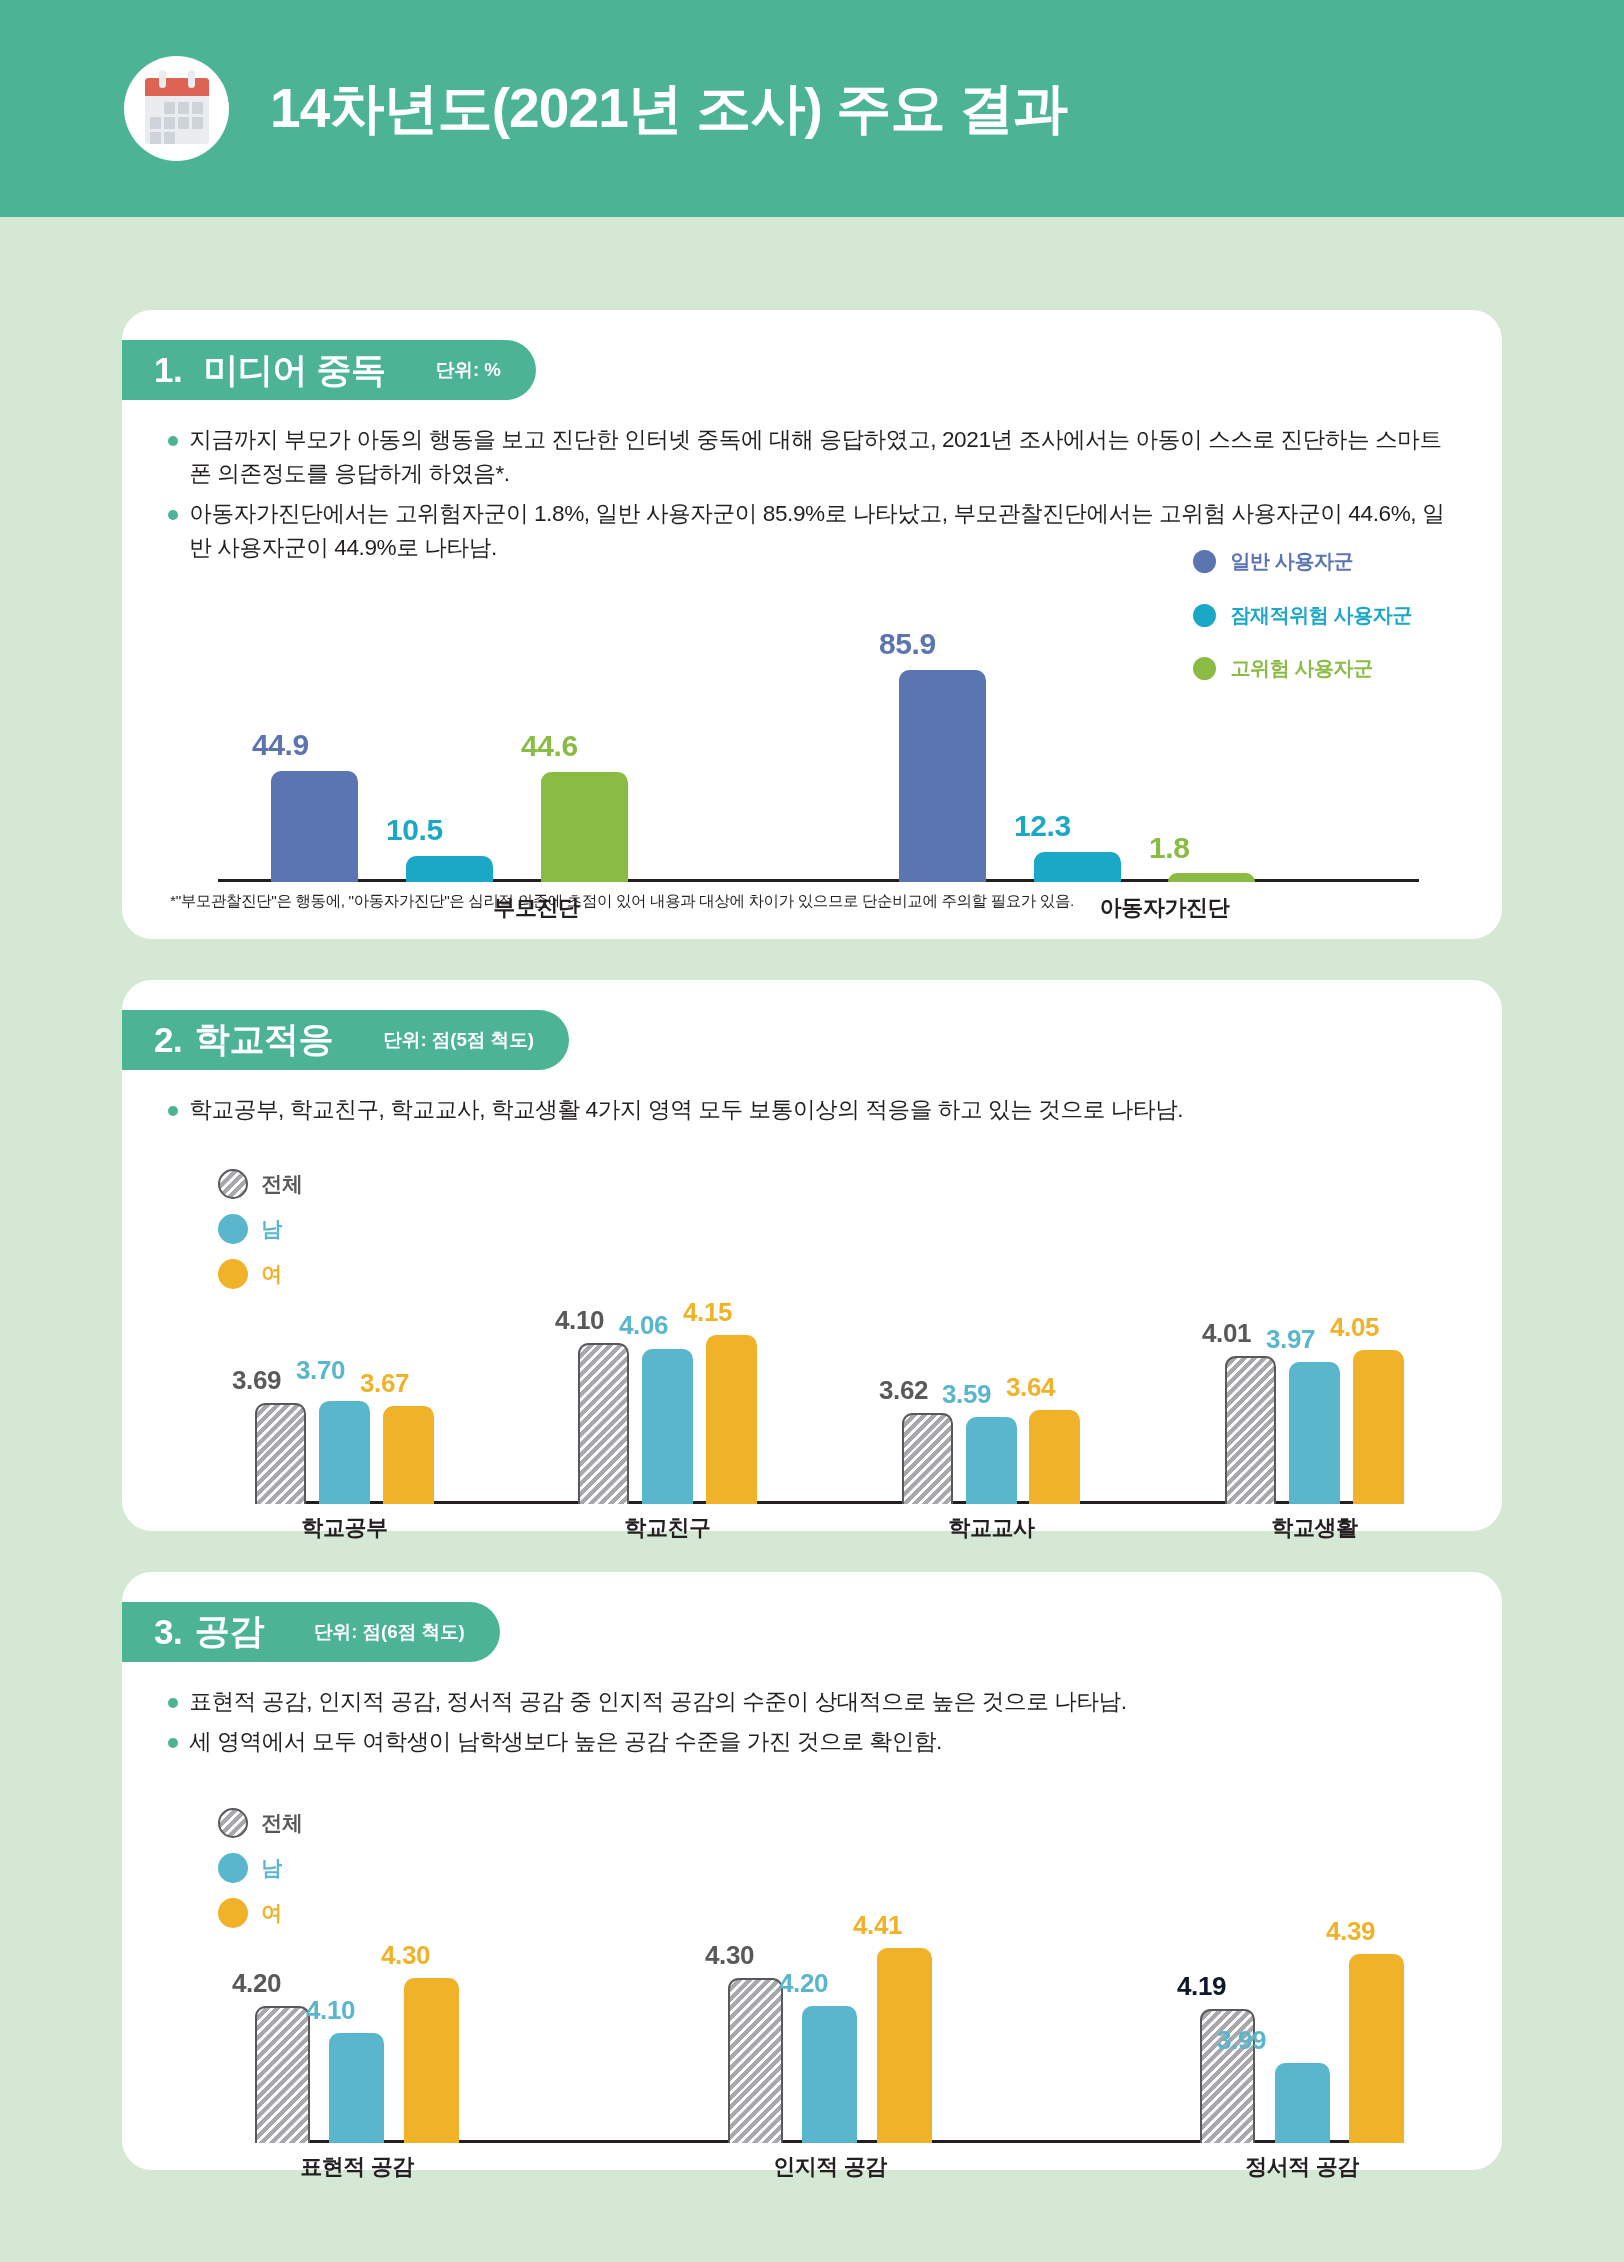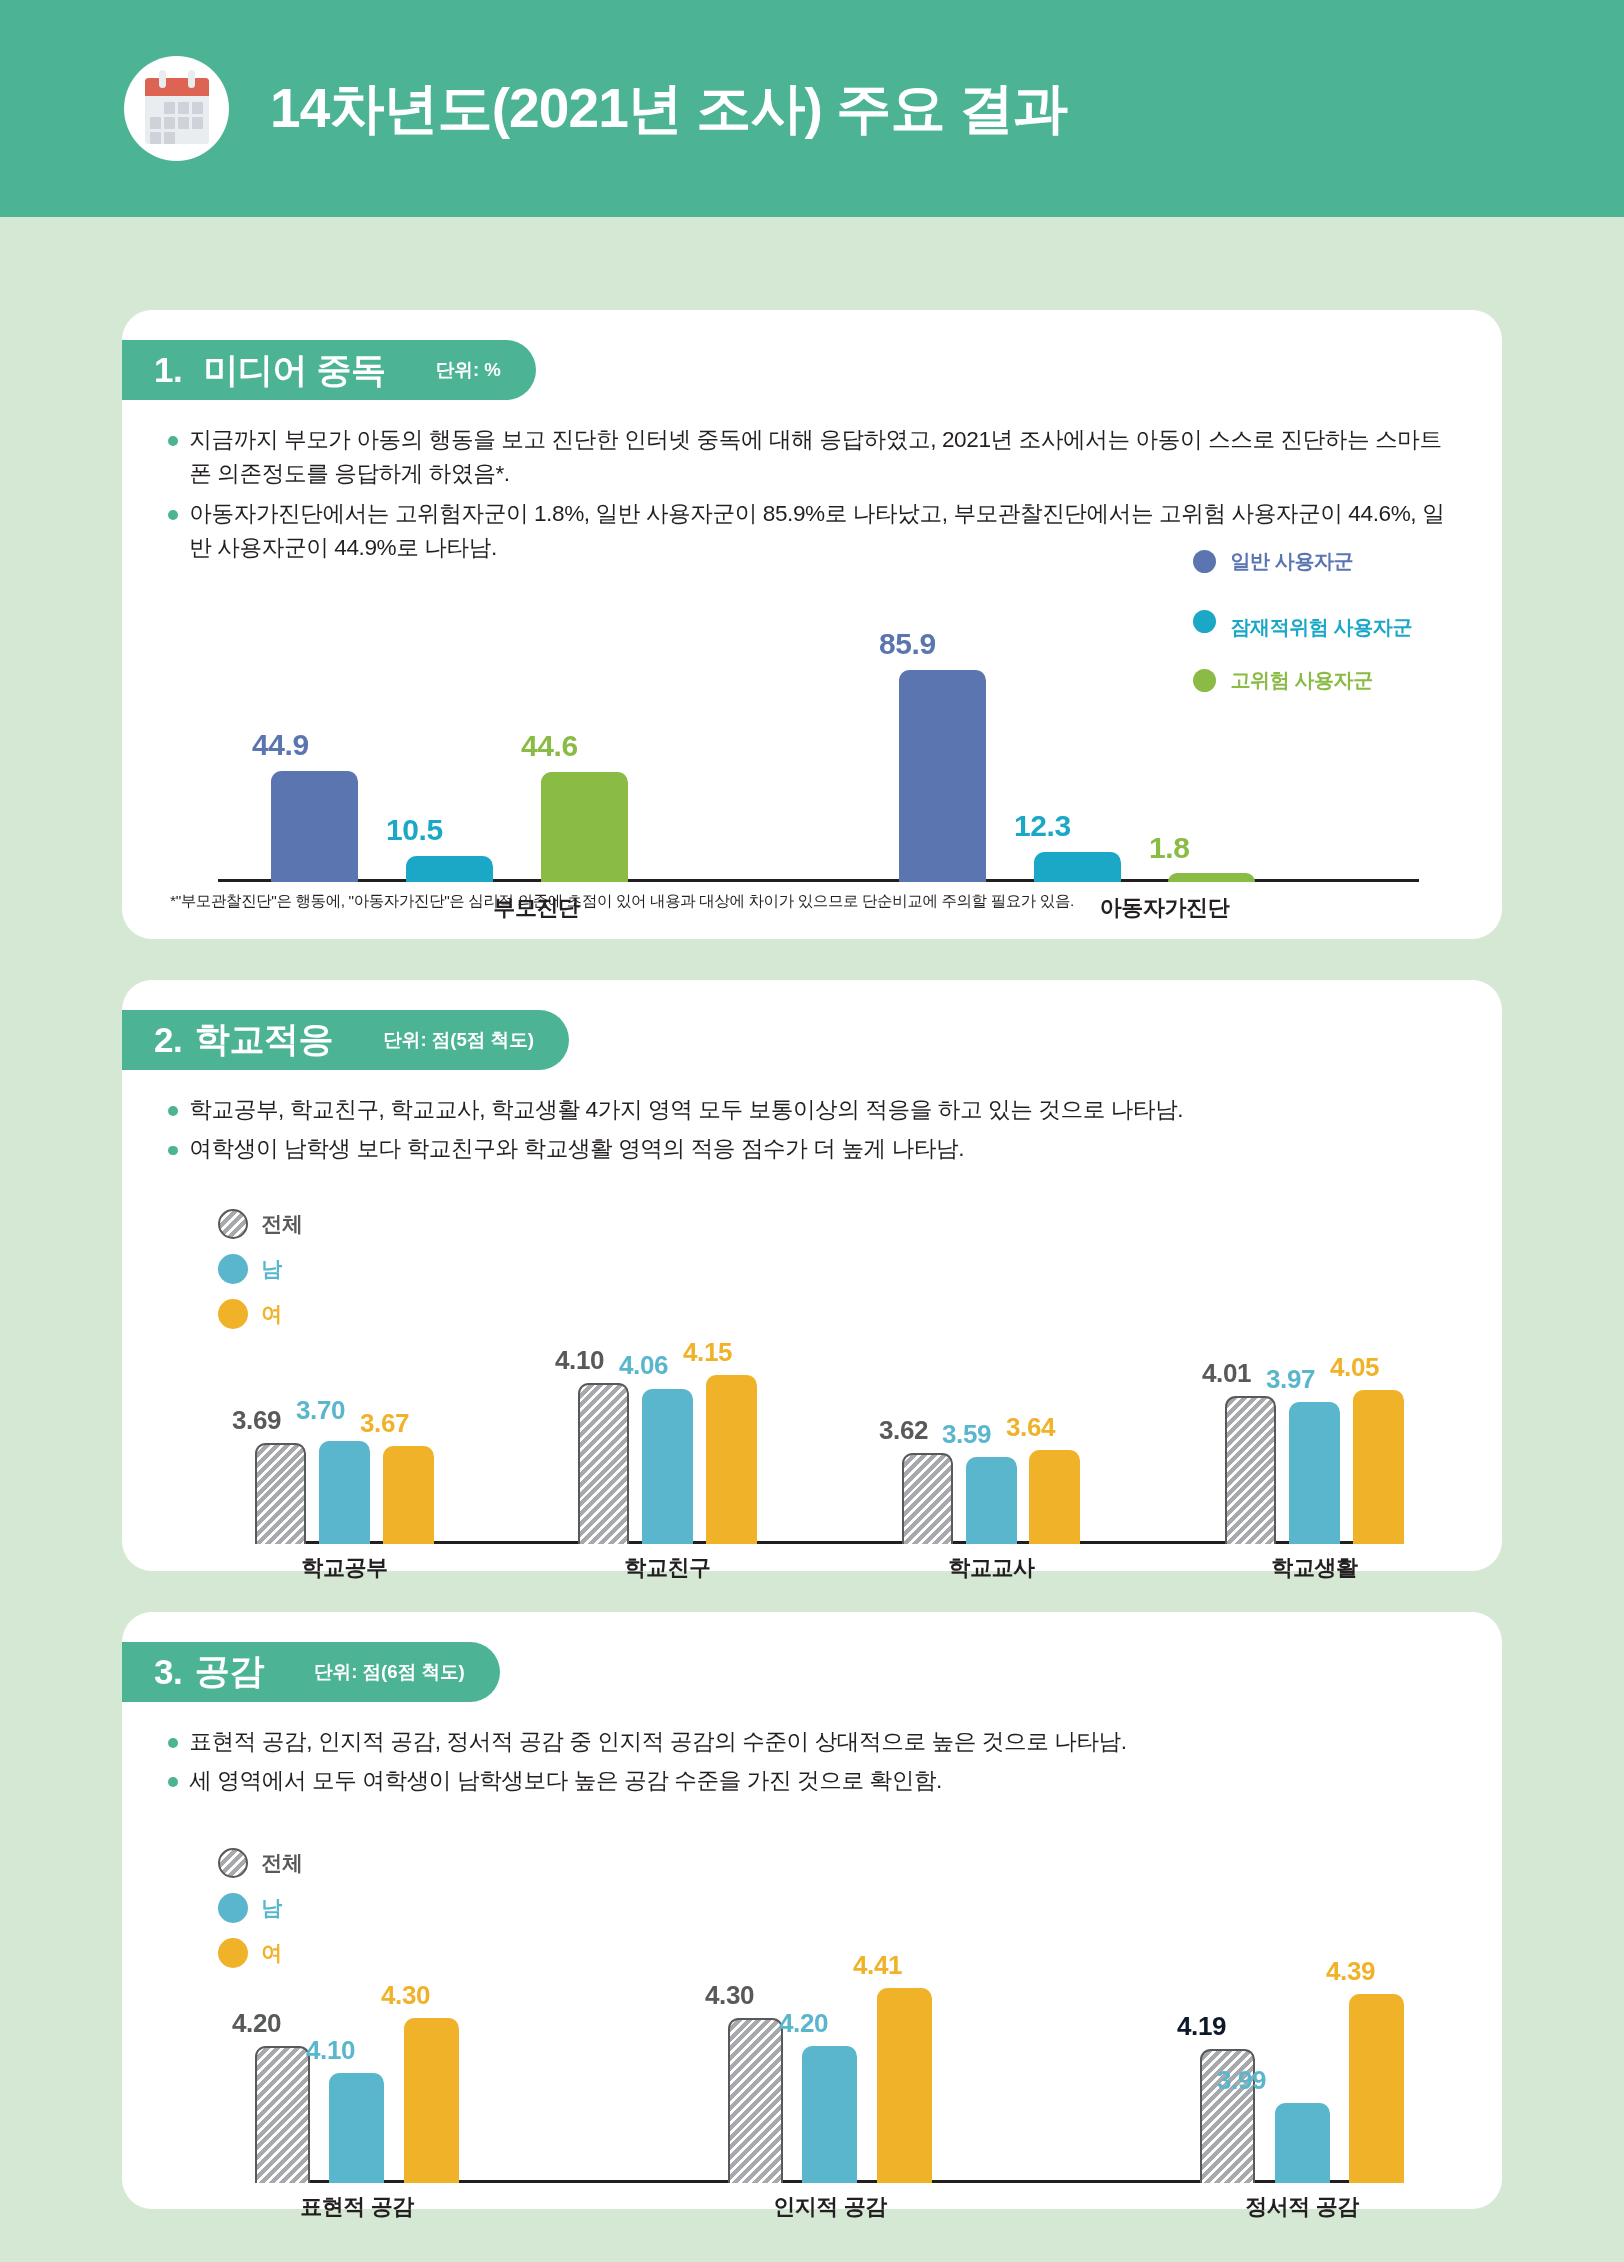--- a/index.html
+++ b/index.html
@@ -229,21 +229,21 @@
       <div class="bar" style="left: 950px; width: 87px; height: 8.9px; background: rgb(138, 187, 69);"></div>
       <div class="vlabel" style="left: 931px; width: 126px; bottom: 17.7px; color: rgb(138, 187, 69);">1.8</div>
       <div class="catlabel" style="left: 628px; width: 637px;">아동자가진단</div>
       <div class="legend1">
         <div class="li">
           <span class="sw" style="background: rgb(91, 117, 176);"></span>
           <span class="lb" style="color: rgb(91, 117, 176);">일반 사용자군</span>
         </div>
         <div class="li">
           <span class="sw" style="background: rgb(27, 168, 198);"></span>
-          <span class="lb" style="color: rgb(27, 168, 198); margin-top: 12px;">잠재적위험 사용자군</span>
+          <span class="lb" style="color: rgb(27, 168, 198);">잠재적위험 사용자군</span>
         </div>
         <div class="li">
           <span class="sw" style="background: rgb(138, 187, 69);"></span>
           <span class="lb" style="color: rgb(138, 187, 69);">고위험 사용자군</span>
         </div>
       </div>
     </div>
 
   <div class="footnote">*"부모관찰진단"은 행동에, "아동자가진단"은 심리적 의존에 초점이 있어 내용과 대상에 차이가 있으므로 단순비교에 주의할 필요가 있음.</div>
 </div>
@@ -254,24 +254,20 @@
       <span class="num-title">2.</span>
       <span class="num-title" style="margin-left:12.4px">학교적응</span>
       <span class="unit">단위: 점(5점 척도)</span>
     </div>
   </div>
 
   <div class="bullets">
     <div class="bullet">
       <span class="dot"></span>
       <span class="txt">학교공부, 학교친구, 학교교사, 학교생활 4가지 영역 모두 보통이상의 적응을 하고 있는 것으로 나타남.</span>
-    </div>
-    <div class="bullet">
-      <span class="dot"></span>
-      <span class="txt">여학생이 남학생 보다 학교친구와 학교생활 영역의 적응 점수가 더 높게 나타남.</span>
     </div>
   </div>
 
   <div class="chartpad" id="chart2wrap">
     <div class="chart chart23" id="chart2">
         <div class="axis"></div>
         <div class="bar hatch" style="left: 0px; width: 51px; height: 101px;"></div>
         <div class="vlabel" style="left: -23px; width: 98px; bottom: 108px; color: rgb(88, 89, 91);">3.69</div>
         <div class="bar" style="left: 64px; width: 51px; height: 103px; background: rgb(89, 182, 205);"></div>
         <div class="vlabel" style="left: 41px; width: 98px; bottom: 118px; color: rgb(89, 182, 205);">3.70</div>

